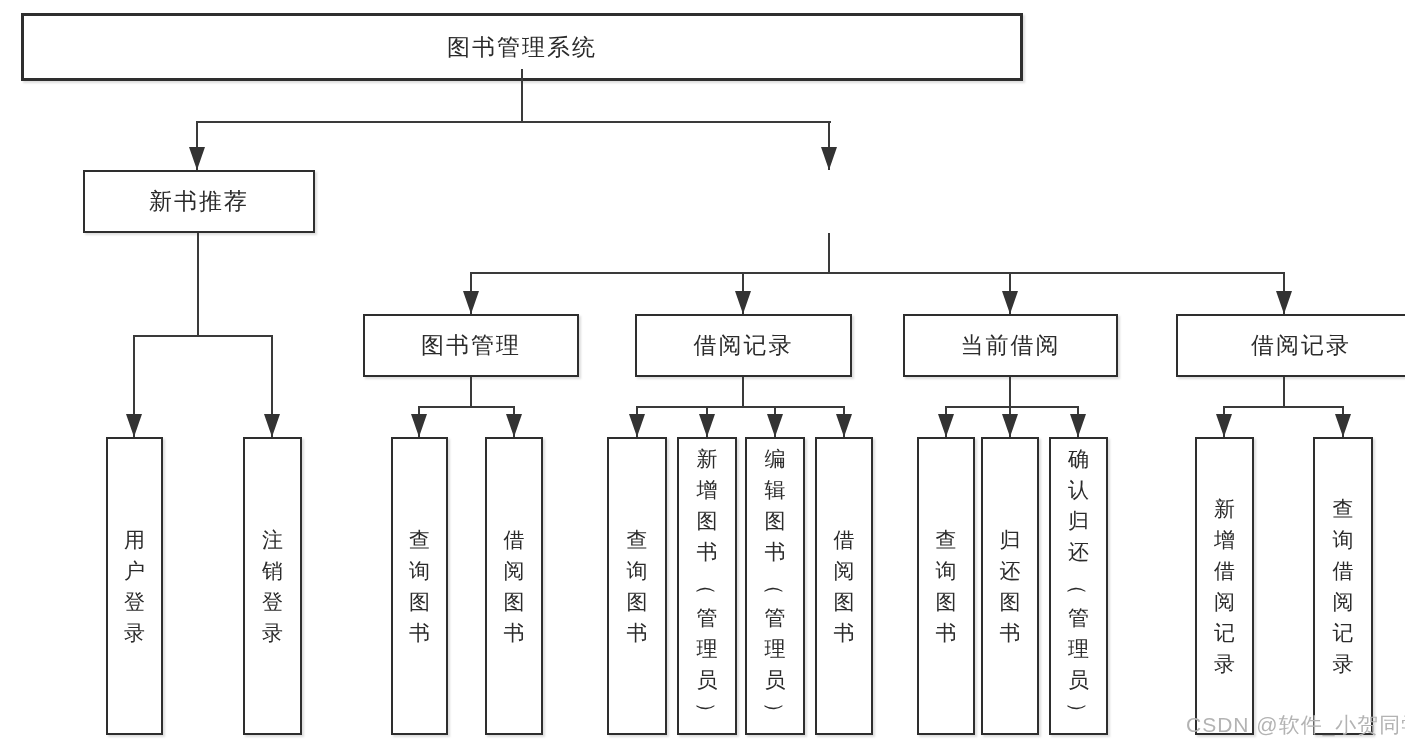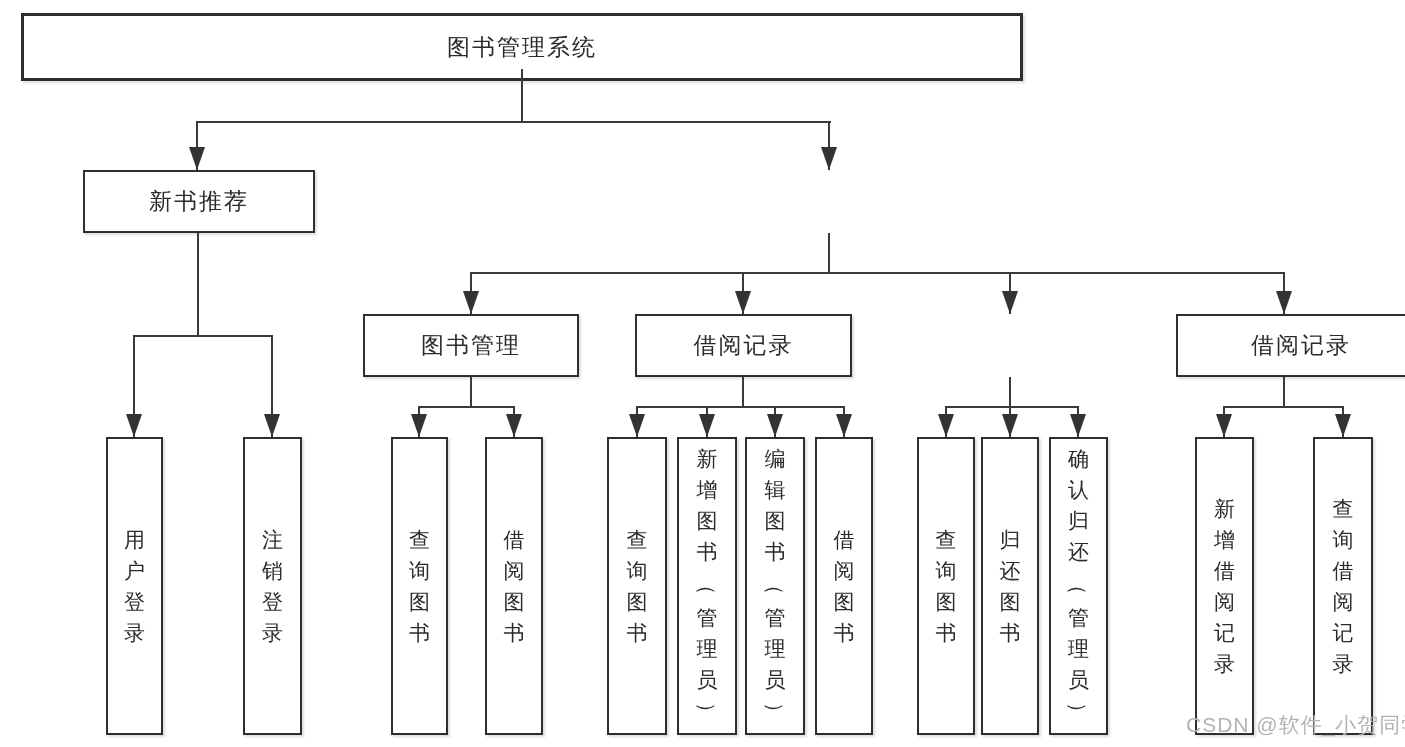--- a/index.html
+++ b/index.html
@@ -34,20 +34,21 @@
 <body>
 
 <div class="canvas">
 
   <div class="box root-box hbox" style="left:21px;top:13px;width:1002px;height:68px;">图书管理系统</div>
 
   <div class="box hbox" style="left:83px;top:170px;width:232px;height:63px;">新书推荐</div>
 
   <div class="box hbox" style="left:363px;top:314px;width:216px;height:63px;">图书管理</div>
   <div class="box hbox" style="left:635px;top:314px;width:217px;height:63px;">借阅记录</div>
+  <div class="box hbox" style="left:903px;top:314px;width:215px;height:63px;">当前借阅</div>
   <div class="box hbox" style="left:1176px;top:314px;width:250px;height:63px;">借阅记录</div>
 
   <div class="box leaf" style="left:106px;width:57px;">
       <span class="vchar">用</span>
       <span class="vchar">户</span>
       <span class="vchar">登</span>
       <span class="vchar">录</span>
     </div>
   <div class="box leaf" style="left:243px;width:59px;">
       <span class="vchar">注</span>

